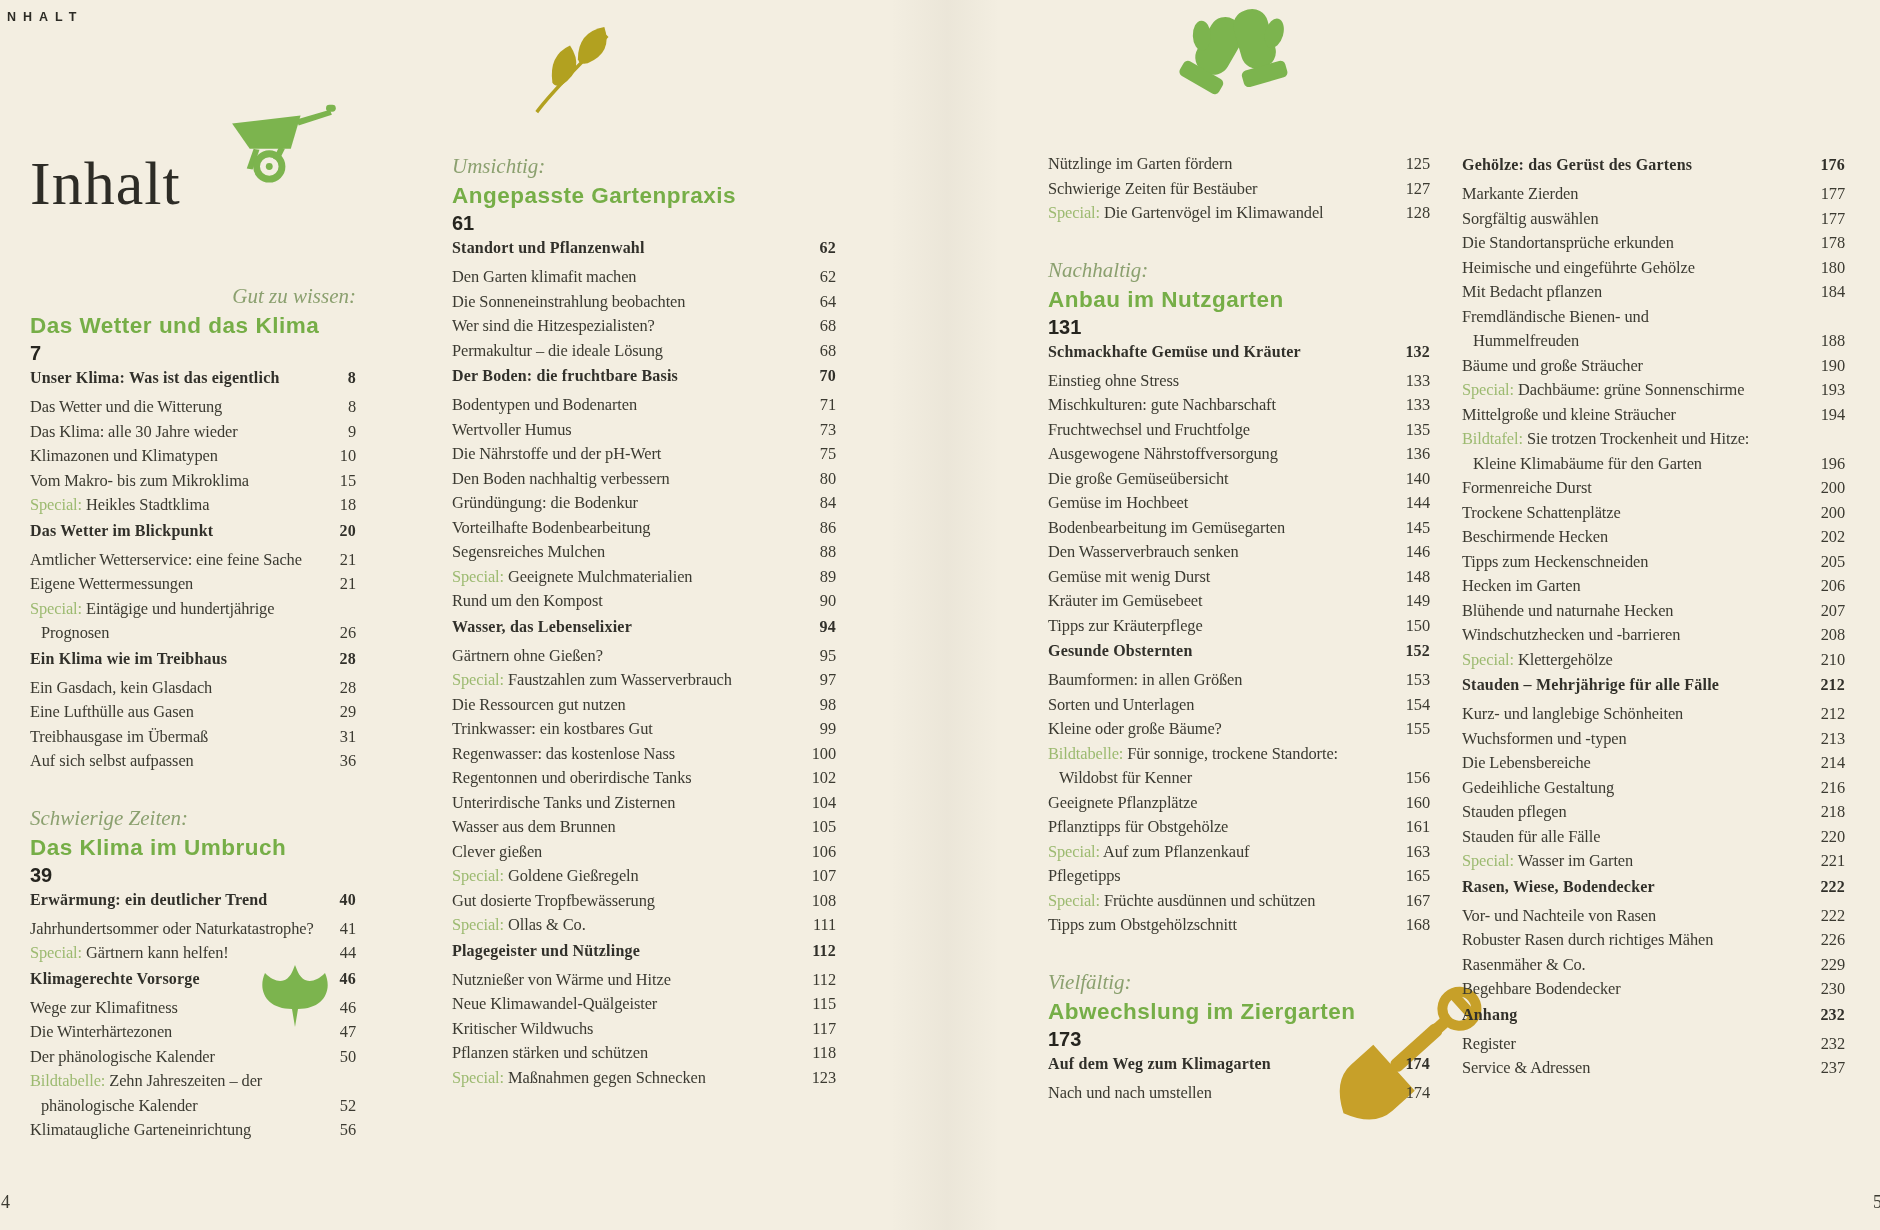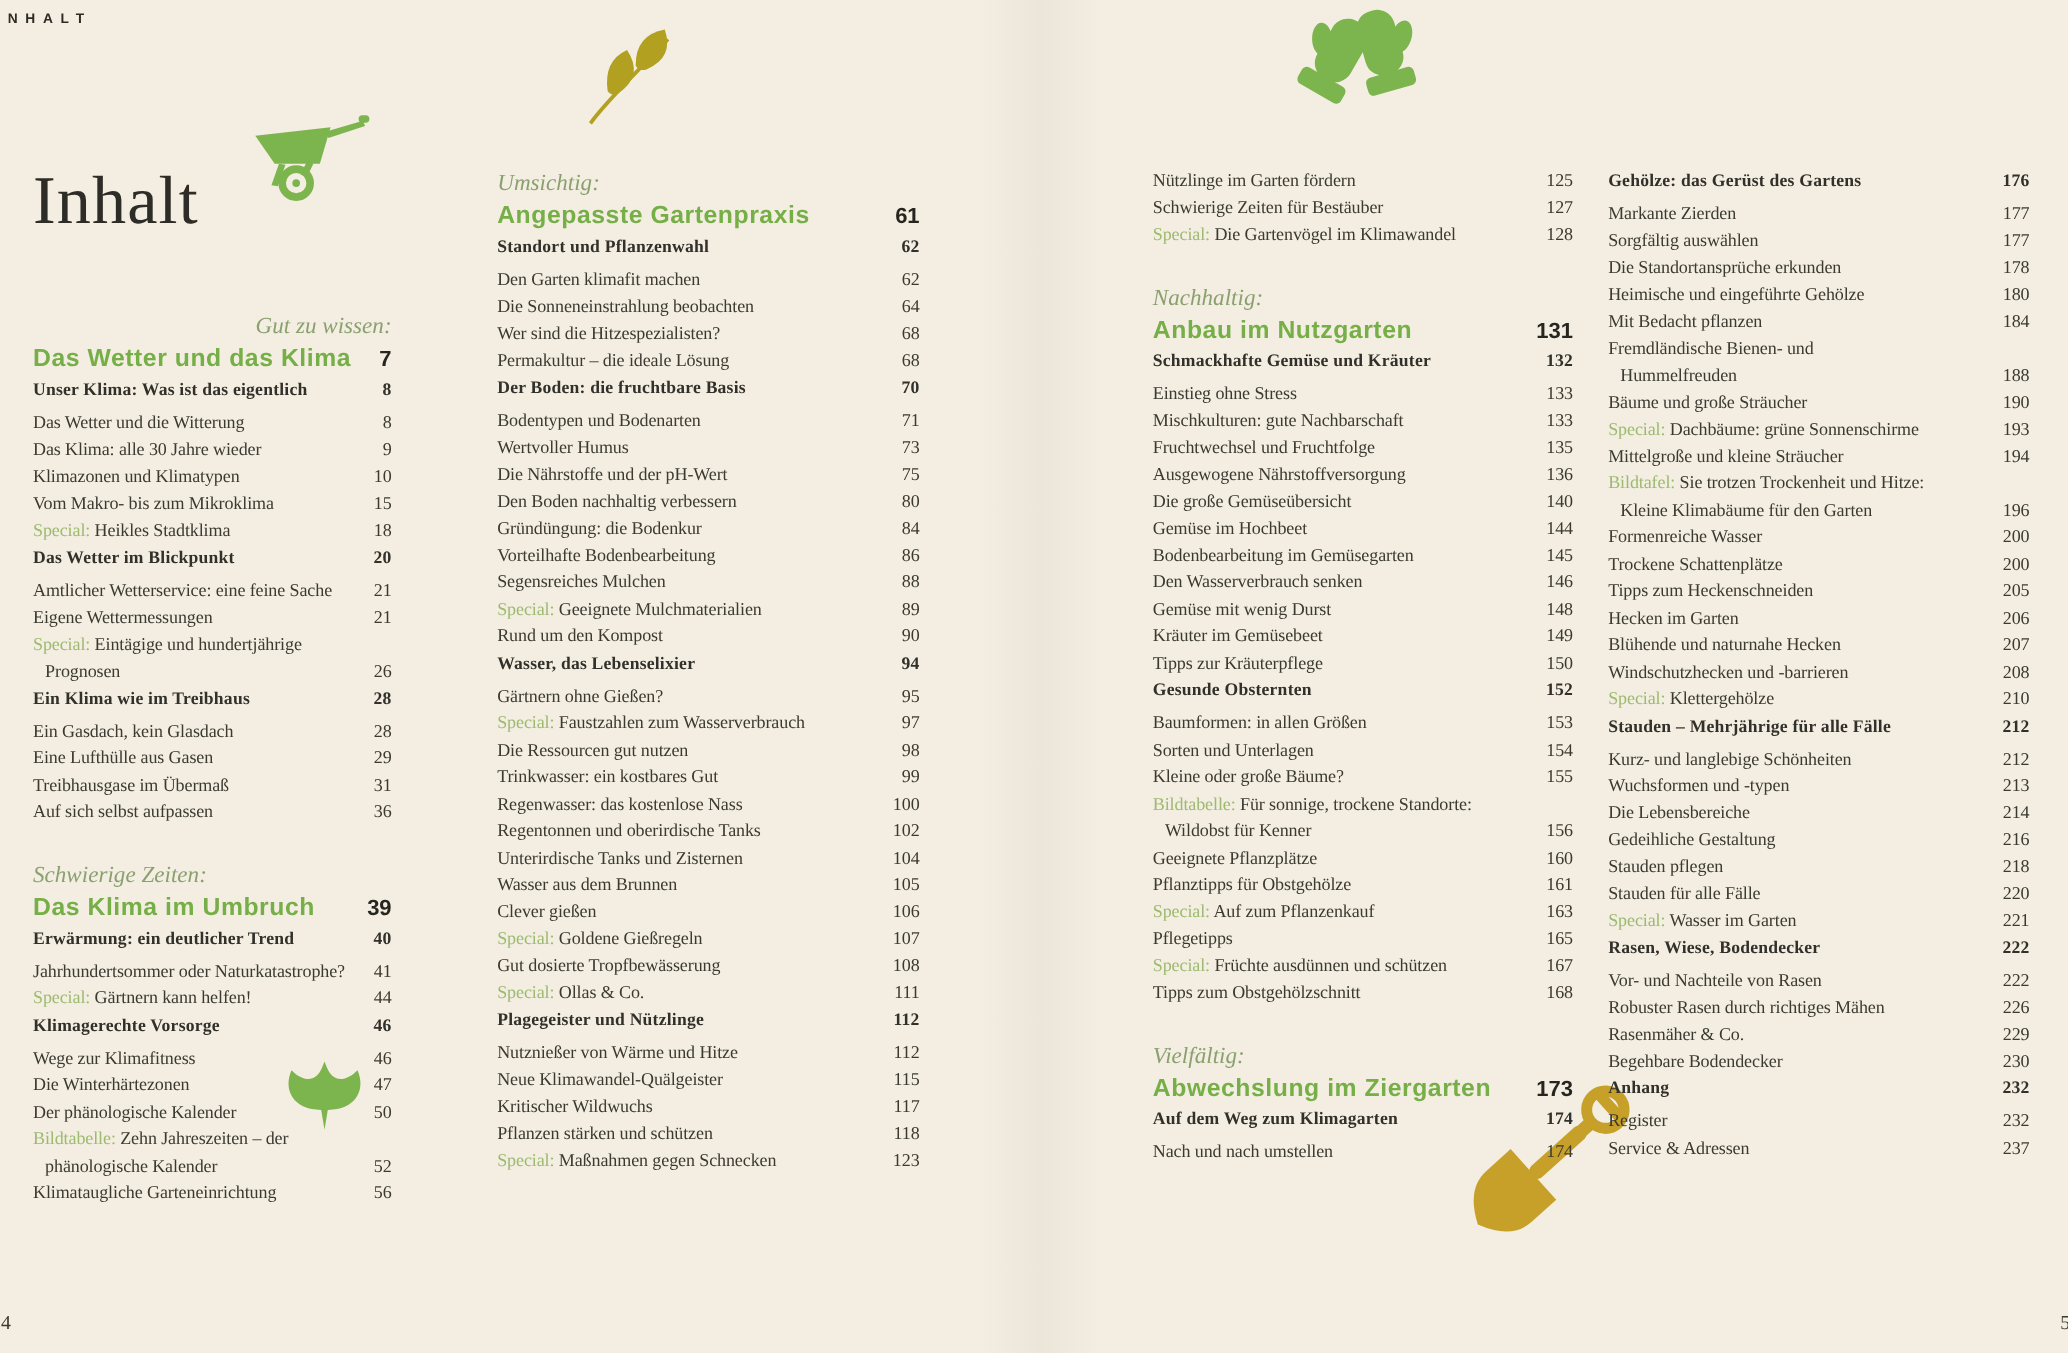--- a/index.html
+++ b/index.html
@@ -34,21 +34,21 @@
   #col3{left:1048px;top:152px;width:382px;}
   #col4{left:1462px;top:152px;width:383px;}
 
   .chapter{margin:30px 0 0 0;}
   .toc-col > .chapter:first-child{margin-top:0;}
   #col1 > .chapter:first-child{margin-top:0;text-align:right;}
   .kicker{
     font-family:"Liberation Serif",serif;font-style:italic;
     font-size:21px;line-height:28px;color:#8ba06f;
   }
-  .chapter-row{display:flex;justify-content:space-between;align-items:baseline;}
+  .chapter-row{display:flex;justify-content:space-between;align-items:baseline;flex-direction:column;}
   .chapter-title{
     font-family:"Liberation Sans",sans-serif;font-weight:bold;
     font-size:22.5px;line-height:32px;color:#76ae47;letter-spacing:0.5px;white-space:nowrap;
   }
   .chapter-page{
     font-family:"Liberation Sans",sans-serif;font-weight:bold;
     font-size:20px;color:#26251f;
   }
 
   .section{}
@@ -754,29 +754,35 @@
       </div>
       <div class="entry">
         <div class="entry-text">
           <div class="line1"><span class="pre">Bildtafel: </span><span>Sie trotzen Trockenheit und Hitze:</span></div>
           <div class="line2">Kleine Klimabäume für den Garten</div>
         </div>
         <span class="entry-page">196</span>
       </div>
       <div class="entry">
         <div class="entry-text">
-          <div class="line1"><span>Formenreiche Wasser</span></div>
+          <div class="line1"><span>Formenreiche Durst</span></div>
         </div>
         <span class="entry-page">200</span>
       </div>
       <div class="entry">
         <div class="entry-text">
           <div class="line1"><span>Trockene Schattenplätze</span></div>
         </div>
         <span class="entry-page">200</span>
+      </div>
+      <div class="entry">
+        <div class="entry-text">
+          <div class="line1"><span>Beschirmende Hecken</span></div>
+        </div>
+        <span class="entry-page">202</span>
       </div>
       <div class="entry">
         <div class="entry-text">
           <div class="line1"><span>Tipps zum Heckenschneiden</span></div>
         </div>
         <span class="entry-page">205</span>
       </div>
       <div class="entry">
         <div class="entry-text">
           <div class="line1"><span>Hecken im Garten</span></div>

